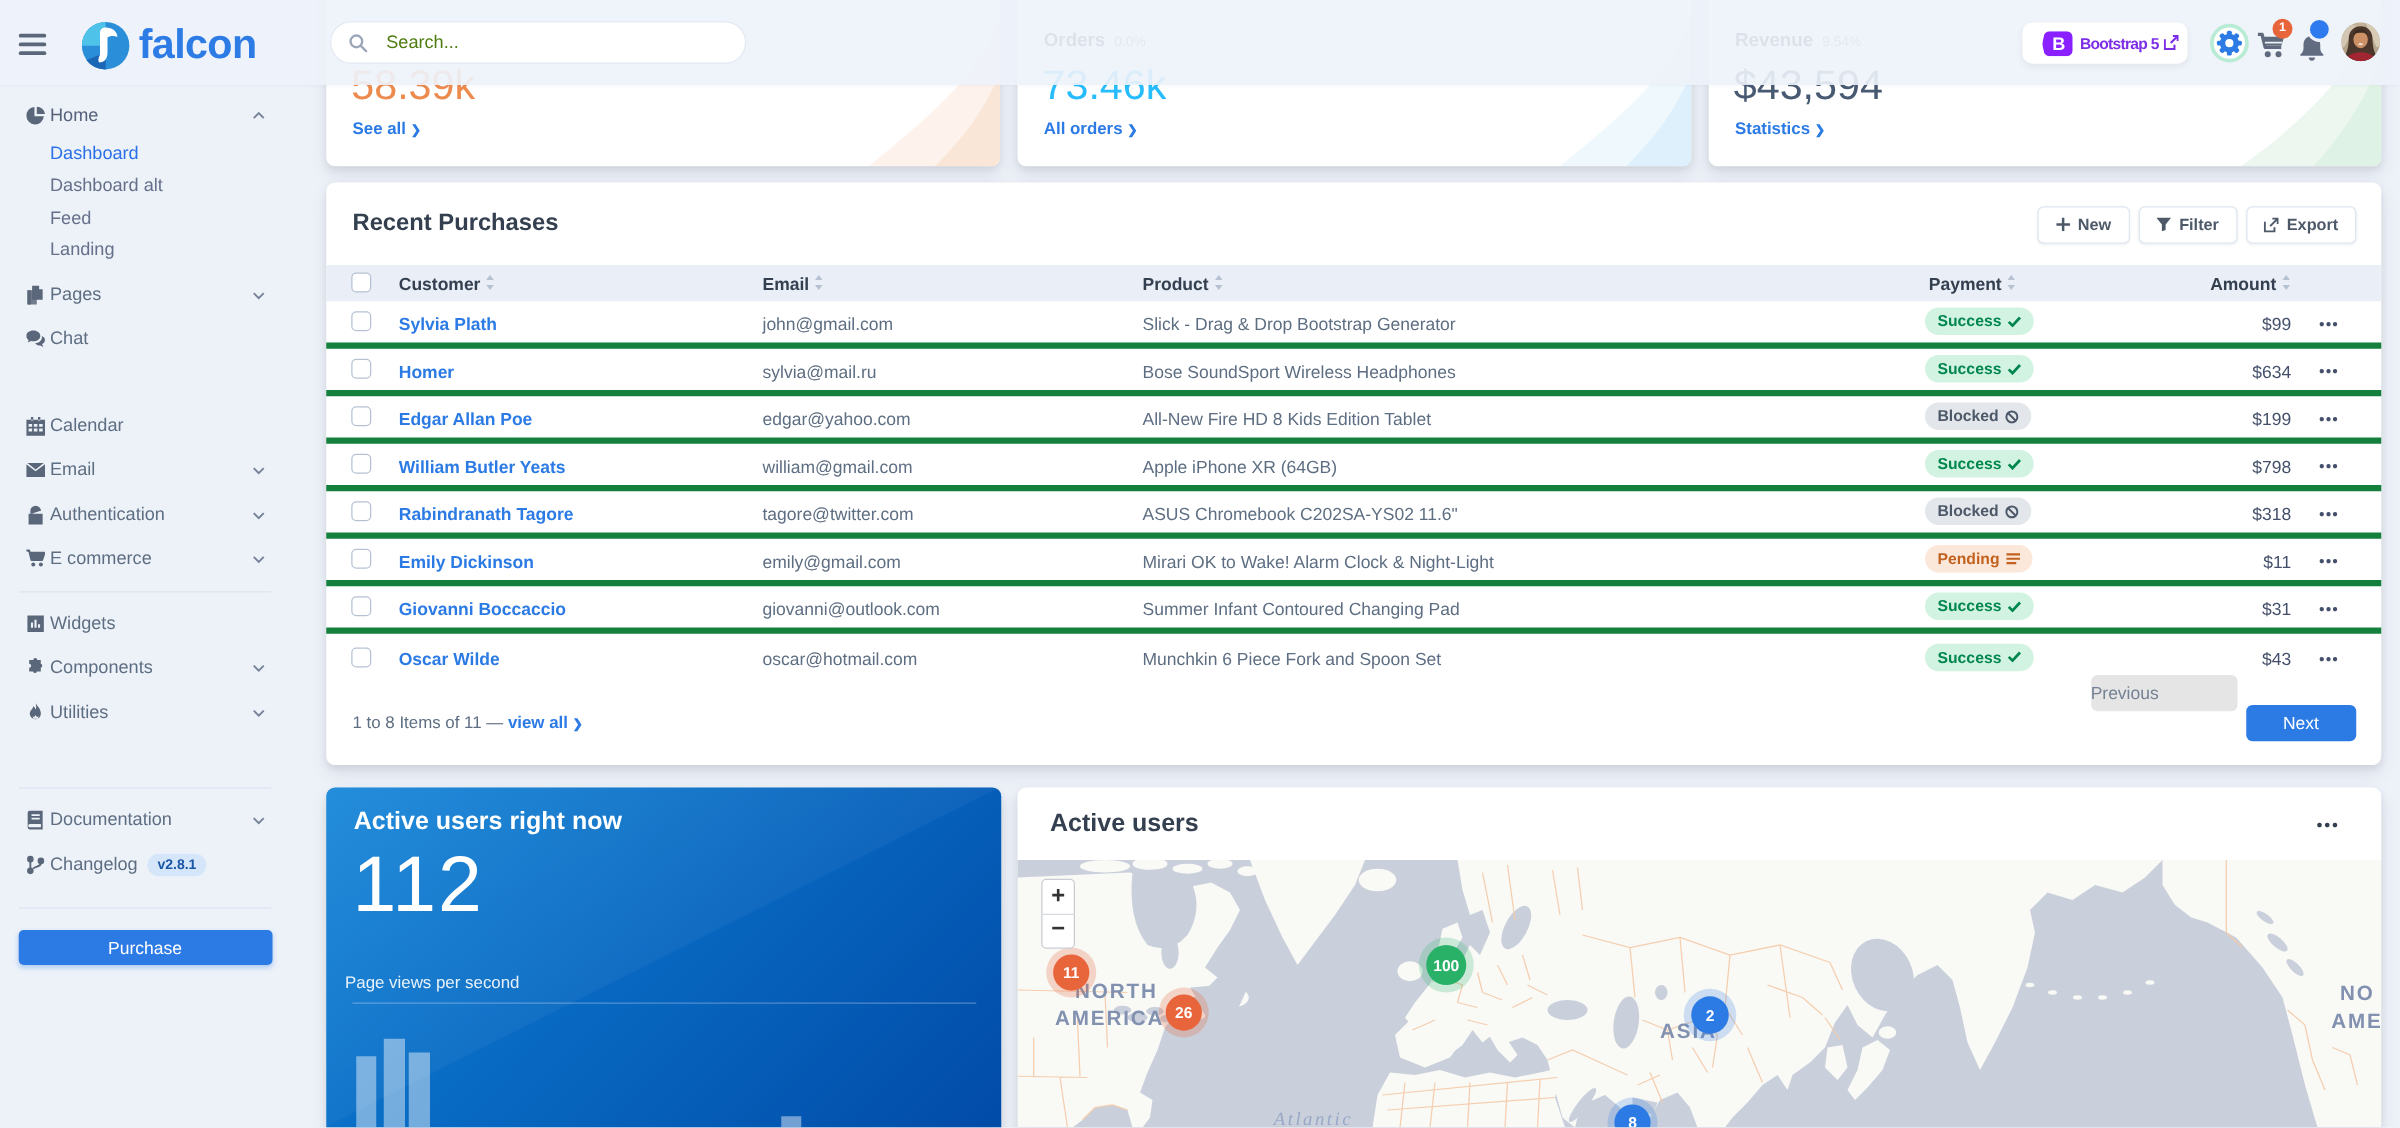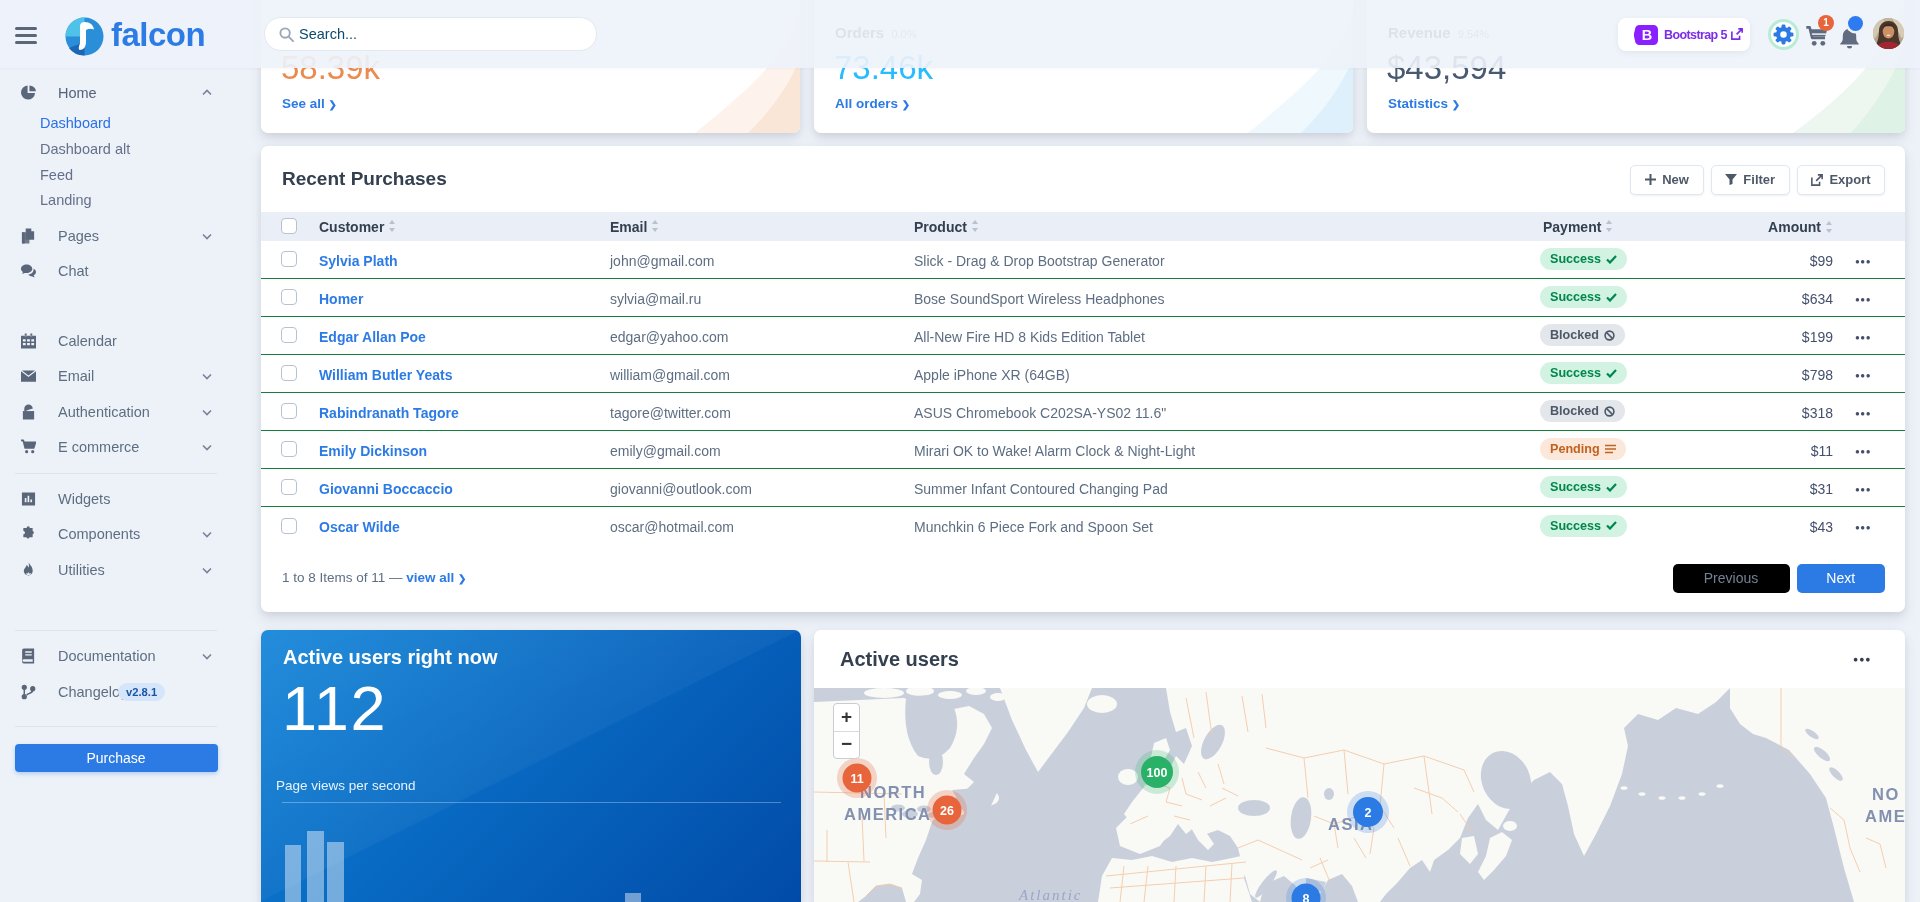--- a/index.html
+++ b/index.html
@@ -55,21 +55,21 @@
     <path d="M4 31 A19 19 0 0 0 19.5 38.5 L19.5 25 Z" fill="#1b66b5"></path>
     <path d="M15 9 C15 6.5 17 5 19.5 5 C25 5 28.5 8 29 12.5 C26.5 11.5 23.5 11.5 21 13 L21 25 C21 30 18.5 33 14.5 33 C13 31.5 14 29 15 26.5 Z" fill="#fff"></path>
   </svg>
   <div class="abs" style="left:111px; top:16px; font-size:33px; font-weight:bold; color:#2d7ce6; letter-spacing:-0.5px;">falcon</div>
 
   <div class="abs" style="left:264px; top:17px; width:333px; height:34px; background:#fff; border:1px solid #e3e9f2; border-radius:17px;">
     <svg class="abs" style="left:14px; top:9px;" width="15" height="15" viewBox="0 0 16 16">
       <circle cx="6.5" cy="6.5" r="5" fill="none" stroke="#9ba6b8" stroke-width="2"></circle>
       <line x1="10.5" y1="10.5" x2="15" y2="15" stroke="#9ba6b8" stroke-width="2" stroke-linecap="round"></line>
     </svg>
-    <div class="abs" style="left:34px; top:8px; font-size:14.5px; color:#0c4a6e;">Search...</div>
+    <div class="abs" style="left:44px; top:8px; font-size:14.5px; color:#4d7c0f;">Search...</div>
   </div>
 
   <div class="abs" style="left:1618px; top:17.5px; width:132px; height:33.5px; background:#fff; border-radius:8px; box-shadow:0 2px 6px rgba(0,0,0,0.06);">
     <svg class="abs" style="left:16px; top:7px;" width="25" height="20" viewBox="0 0 25 20">
       <path d="M5.5 0 h14 a4.5 4.5 0 0 1 4.5 4.5 v11 a4.5 4.5 0 0 1 -4.5 4.5 h-14 a4.5 4.5 0 0 1 -4.5 -4.5 l-1 -4 a2.5 2.5 0 0 1 0 -3 l1 -4 A4.5 4.5 0 0 1 5.5 0 Z" fill="#8a1fff"></path>
       <text x="13" y="15" text-anchor="middle" font-family="Liberation Sans" font-size="14.5" font-weight="bold" fill="#fff">B</text>
     </svg>
     <div class="abs" style="left:46px; top:10px; font-size:12.5px; font-weight:bold; color:#7c2ee6; letter-spacing:-0.6px;">Bootstrap 5</div>
     <svg class="abs" style="left:113px; top:10.5px;" width="12" height="12" viewBox="0 0 14 14">
       <path d="M1 4 L1 13 L10 13 L10 9" fill="none" stroke="#7c2ee6" stroke-width="1.9"></path>
@@ -113,21 +113,21 @@
     <ellipse cx="15.5" cy="13.5" rx="5.8" ry="7" fill="#cb9065"></ellipse>
     <path d="M9.7 12 C9.7 7 12 5.5 15.5 5.5 C19 5.5 21.3 7 21.3 12 C20.3 8.5 18.5 8.2 15.5 8.2 C12.5 8.2 10.7 8.5 9.7 12 Z" fill="#3c2d22"></path>
     <ellipse cx="15.5" cy="17.3" rx="2" ry="0.9" fill="#f3e3d4" opacity="0.9"></ellipse>
     <path d="M2 31 C5 25.5 10 23.8 15.5 23.8 C21 23.8 26 25.5 29 31 Z" fill="#a12631"></path>
   </svg>
 </div>
 
 <style>
   .snav { position:absolute; left:0; width:231px; height:36px; }
   .snav .ic { position:absolute; left:21px; top:50%; transform:translateY(-50%); width:15px; height:16px; }
-  .snav .tx { position:absolute; left:58px; top:50%; transform:translateY(-50%); font-size:14.5px; color:#5e6e82; font-weight:500; }
+  .snav .tx { position:absolute; left:40px; top:50%; transform:translateY(-50%); font-size:14.5px; color:#5e6e82; font-weight:500; }
   .snav .ch { position:absolute; right:19px; top:50%; transform:translateY(-50%); width:10px; height:10px; }
   .schild { position:absolute; left:40px; width:180px; font-size:14.5px; color:#66708a; }
   .sdiv { position:absolute; left:15px; width:202px; border-top:1px solid #dde4ef; }
   svg.si path, svg.si rect, svg.si circle { fill:#5a6679; }
 </style>
 <div class="abs" style="left:0; top:68px; width:231px; height:834px;">
 
   <div class="snav" style="top:7px;">
     <svg class="ic si" viewBox="0 0 16 16">
         <path d="M7 0 A7.5 7.5 0 1 0 15 8 L7 8 Z"></path>
@@ -255,21 +255,21 @@
       </svg>
     <div class="tx">Changelog</div>
     <div class="abs" style="left:118px; top:50%; transform:translateY(-50%); background:#d5e5fa; color:#1956a6; font-size:11.2px; font-weight:bold; padding:3px 8px; border-radius:10px;">v2.8.1</div>
   </div>
   <div class="sdiv" style="top:657.5px;"></div>
 
   <div class="abs" style="left:14.5px; top:675.5px; width:203px; height:28.5px; background:#2c7be5; border-radius:4px; color:#fff; font-size:14px; font-weight:500; text-align:center; line-height:28.5px; box-shadow:0 2px 4px rgba(44,123,229,0.3);">Purchase</div>
 </div>
 
 <style>
-  .trow { position:absolute; left:0; width:1644px; height:38px; border-bottom:1px solid #15803d; }
+  .trow { position:absolute; left:0; width:1644px; height:38px; border-bottom:5px solid #15803d; }
   .cb { position:absolute; left:20px; top:50%; transform:translateY(-50%); width:16px; height:16px; border:1px solid #b6c2d2; border-radius:4px; background:#fff; }
   .cname { position:absolute; left:58px; top:calc(50% + 1.5px); transform:translateY(-50%); font-size:14px; font-weight:bold; color:#2c7be5; }
   .cemail { position:absolute; left:349px; top:calc(50% + 1.5px); transform:translateY(-50%); font-size:14px; color:#5e6e82; }
   .cprod { position:absolute; left:653px; top:calc(50% + 1.5px); transform:translateY(-50%); font-size:14px; color:#5e6e82; }
   .cbadge { position:absolute; left:1279px; top:50%; transform:translateY(-50%); height:22px; border-radius:11px; font-size:12.6px; font-weight:bold; padding:0 10px; display:flex; align-items:center; gap:5px; }
   .camt { position:absolute; right:72px; top:calc(50% + 1.5px); transform:translateY(-50%); font-size:14px; color:#44506b; }
   .cdots { position:absolute; right:34px; top:calc(50% + 1.5px); transform:translateY(-50%); color:#44506b; font-size:8px; letter-spacing:0.5px; }
   .bsuccess { background:#d2f3e1; color:#00864e; }
   .bblocked { background:#e3e6ea; color:#4d5969; }
   .bpending { background:#fce8da; color:#c2621f; }
@@ -401,21 +401,21 @@
       <div class="cprod">Munchkin 6 Piece Fork and Spoon Set</div>
       <div class="cbadge bsuccess">Success <svg width="11" height="9" viewBox="0 0 11 9">
             <path d="M1 4.5 L4 7.5 L10 1" fill="none" stroke="#00864e" stroke-width="2.2"></path>
           </svg></div>
       <div class="camt">$43</div>
         <div class="cdots">●●●</div>
     </div>
   </div>
 
   <div class="abs" style="left:21px; top:424px; font-size:13.5px; color:#5e6e82;">1 to 8 Items of 11 — <span style="color:#2c7be5; font-weight:bold;">view all <span style="font-size:10px;">❯</span></span></div>
-  <div class="abs" style="left:1411.5px; top:418px; width:117px; height:29px; background:#000000; border-radius:5px; font-size:14px; color:#748194; text-align:center; line-height:29px;">Previous</div>
+  <div class="abs" style="left:1411.5px; top:394px; width:117px; height:29px; background:#e5e5e5; border-radius:5px; font-size:14px; color:#748194; text-align:left; line-height:29px;">Previous</div>
   <div class="abs" style="left:1536px; top:418px; width:87.5px; height:29px; background:#2c7be5; border-radius:5px; font-size:14px; color:#fff; text-align:center; line-height:29px;">Next</div>
 </div>
 
 <div class="card" style="left:261px; top:630px; width:539.5px; height:272px; background:linear-gradient(-45deg,#014ba7,#0e82d8); overflow:hidden; border-radius:7px 7px 0 0; box-shadow:0 7px 14px 0 rgba(65,69,88,.1),0 3px 6px 0 rgba(0,0,0,.07);">
   <div class="abs" style="left:0; top:0; width:100%; height:100%; background:linear-gradient(to bottom right, rgba(255,255,255,0.09) 0%, rgba(255,255,255,0.04) 49.7%, rgba(255,255,255,0) 50%); clip-path:polygon(0 0, 100% 0, 100% 100%, 0 100%);"></div>
   <div class="abs" style="left:22px; top:16px; font-size:20px; font-weight:bold; color:#fff;">Active users right now</div>
   <div class="abs" style="left:21px; top:42px; font-size:63px; font-weight:normal; color:#fff; letter-spacing:1.5px;">112</div>
   <div class="abs" style="left:15px; top:148px; font-size:13.5px; color:rgba(255,255,255,0.9);">Page views per second</div>
   <div class="abs" style="left:21px; top:172px; width:499px; border-top:1px solid rgba(255,255,255,0.3);"></div>
   <div class="abs" style="left:24px; top:215px; width:16px; height:57px; background:rgba(255,255,255,0.44);"></div>

